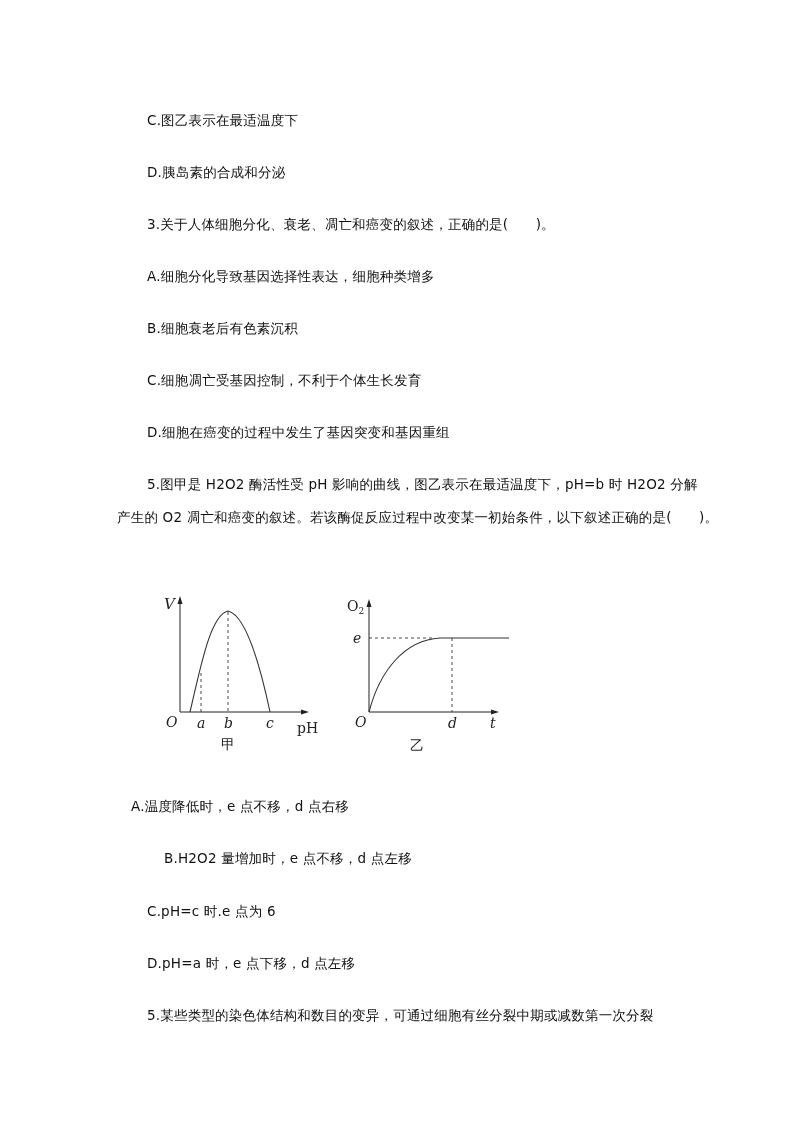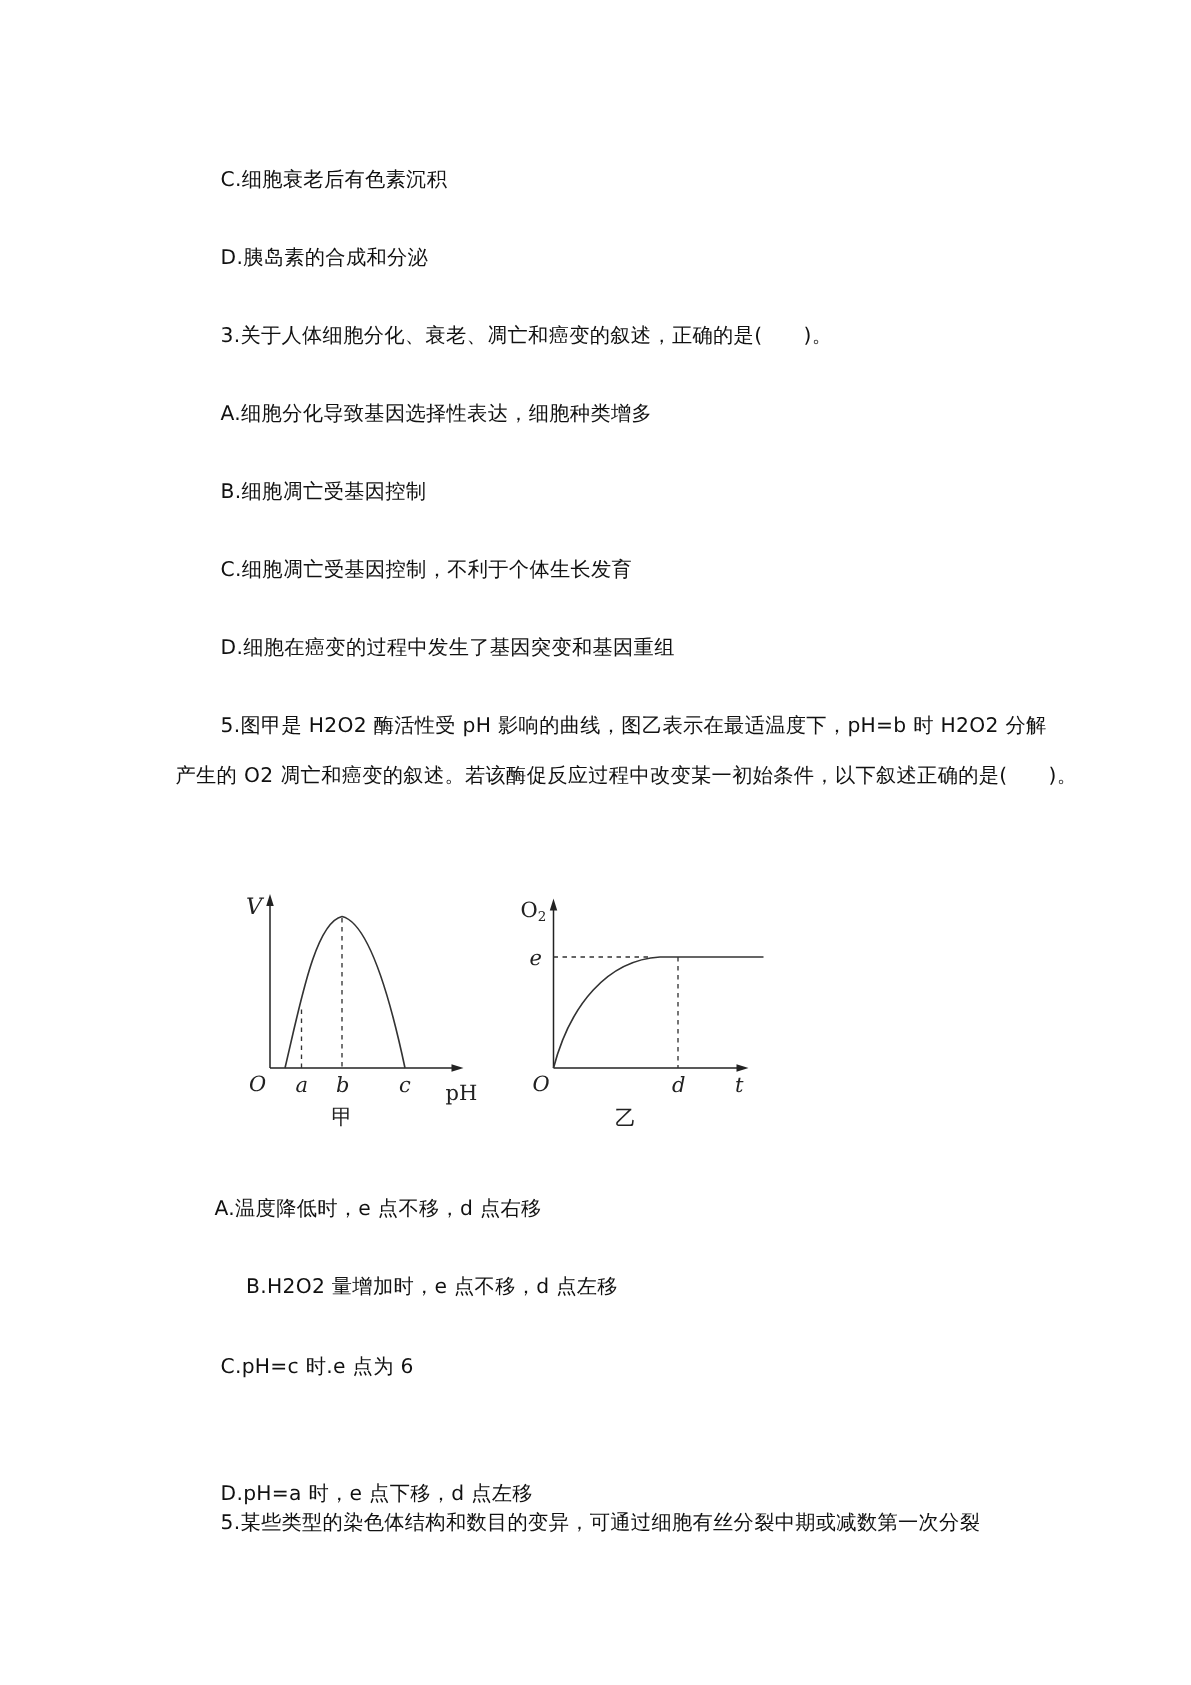--- a/index.html
+++ b/index.html
@@ -12,25 +12,25 @@
     position: absolute; font-size: 13.5px; line-height: 16px; white-space: nowrap;
     letter-spacing: 0.2px;
   }
   .fig { position: absolute; }
   .fig svg { display: block; }
   .serif { font-family: "DejaVu Serif", "Liberation Serif", serif; }
 </style>
 </head>
 <body>
 
-<div class="line" style="left:147px; top:112px;">C.细胞衰老后有色素沉积</div>
+<div class="line" style="left:147px; top:112px;">C.图乙表示在最适温度下</div>
 <div class="line" style="left:147px; top:164px;">D.胰岛素的合成和分泌</div>
 <div class="line" style="left:147px; top:216px;">3.关于人体细胞分化、衰老、凋亡和癌变的叙述，正确的是(　　)。</div>
 <div class="line" style="left:147px; top:268px;">A.细胞分化导致基因选择性表达，细胞种类增多</div>
-<div class="line" style="left:147px; top:320px;">B.细胞凋亡受基因控制</div>
+<div class="line" style="left:147px; top:320px;">B.细胞衰老后有色素沉积</div>
 <div class="line" style="left:147px; top:372px;">C.细胞凋亡受基因控制，不利于个体生长发育</div>
 <div class="line" style="left:147px; top:424px;">D.细胞在癌变的过程中发生了基因突变和基因重组</div>
 <div class="line" style="left:147px; top:476px;">5.图甲是 H2O2 酶活性受 pH 影响的曲线，图乙表示在最适温度下，pH=b 时 H2O2 分解</div>
 <div class="line" style="left:117px; top:509px;">产生的 O2 凋亡和癌变的叙述。若该酶促反应过程中改变某一初始条件，以下叙述正确的是(　　)。</div>
 
 <div class="fig" style="left:160px; top:585px;">
   <svg width="170" height="175" viewBox="0 0 170 175" xmlns="http://www.w3.org/2000/svg">
 
     <line x1="20" y1="127" x2="20" y2="15" stroke="#222" stroke-width="1"></line>
     <polygon points="20,11 17.5,19 22.5,19" fill="#222"></polygon>
@@ -66,17 +66,17 @@
 
     <text x="12" y="26" class="serif" font-size="14" fill="#222"><tspan>O</tspan><tspan font-size="9" dy="3">2</tspan></text>
     <text x="18" y="58" class="serif" font-size="14" font-style="italic" fill="#222">e</text>
     <text x="20" y="142" class="serif" font-size="14" font-style="italic" fill="#222">O</text>
     <text x="113" y="143" class="serif" font-size="14" font-style="italic" fill="#222">d</text>
     <text x="155" y="143" class="serif" font-size="14" font-style="italic" fill="#222">t</text>
     <text x="82" y="165" font-size="14" fill="#222" text-anchor="middle">乙</text>
   </svg>
 </div>
 
-<div class="line" style="left:143px; top:798px;">A.温度降低时，e 点不移，d 点右移</div>
+<div class="line" style="left:131px; top:798px;">A.温度降低时，e 点不移，d 点右移</div>
 <div class="line" style="left:147px; top:850px;margin-left:17px;">B.H2O2 量增加时，e 点不移，d 点左移</div>
 <div class="line" style="left:147px; top:903px;">C.pH=c 时.e 点为 6</div>
-<div class="line" style="left:147px; top:988px;text-align:center;">D.pH=a 时，e 点下移，d 点左移</div>
+<div class="line" style="left:147px; top:955px;text-align:center;">D.pH=a 时，e 点下移，d 点左移</div>
 <div class="line" style="left:147px; top:1007px;">5.某些类型的染色体结构和数目的变异，可通过细胞有丝分裂中期或减数第一次分裂</div>
 
 </body></html>

